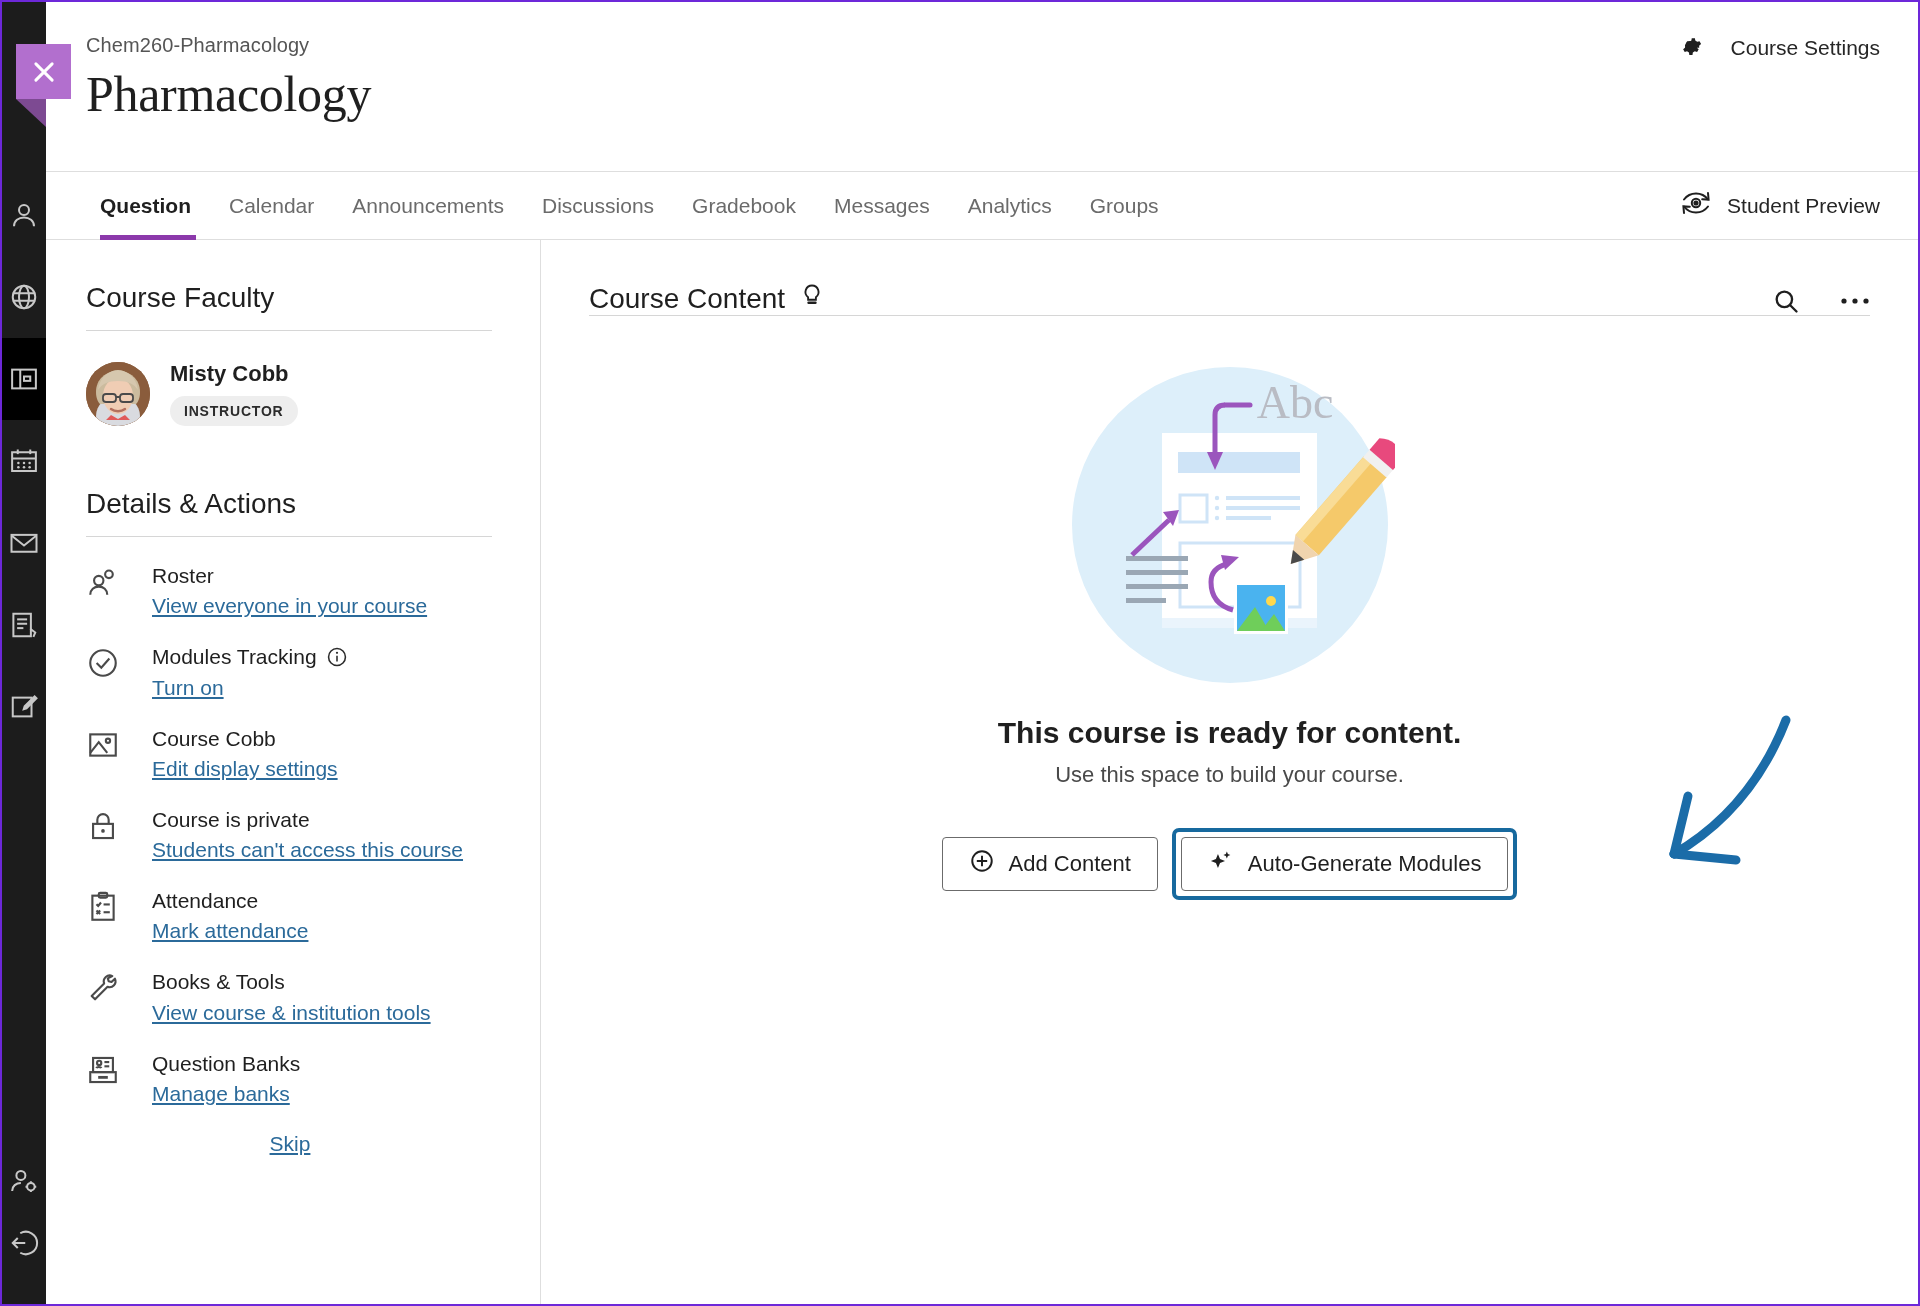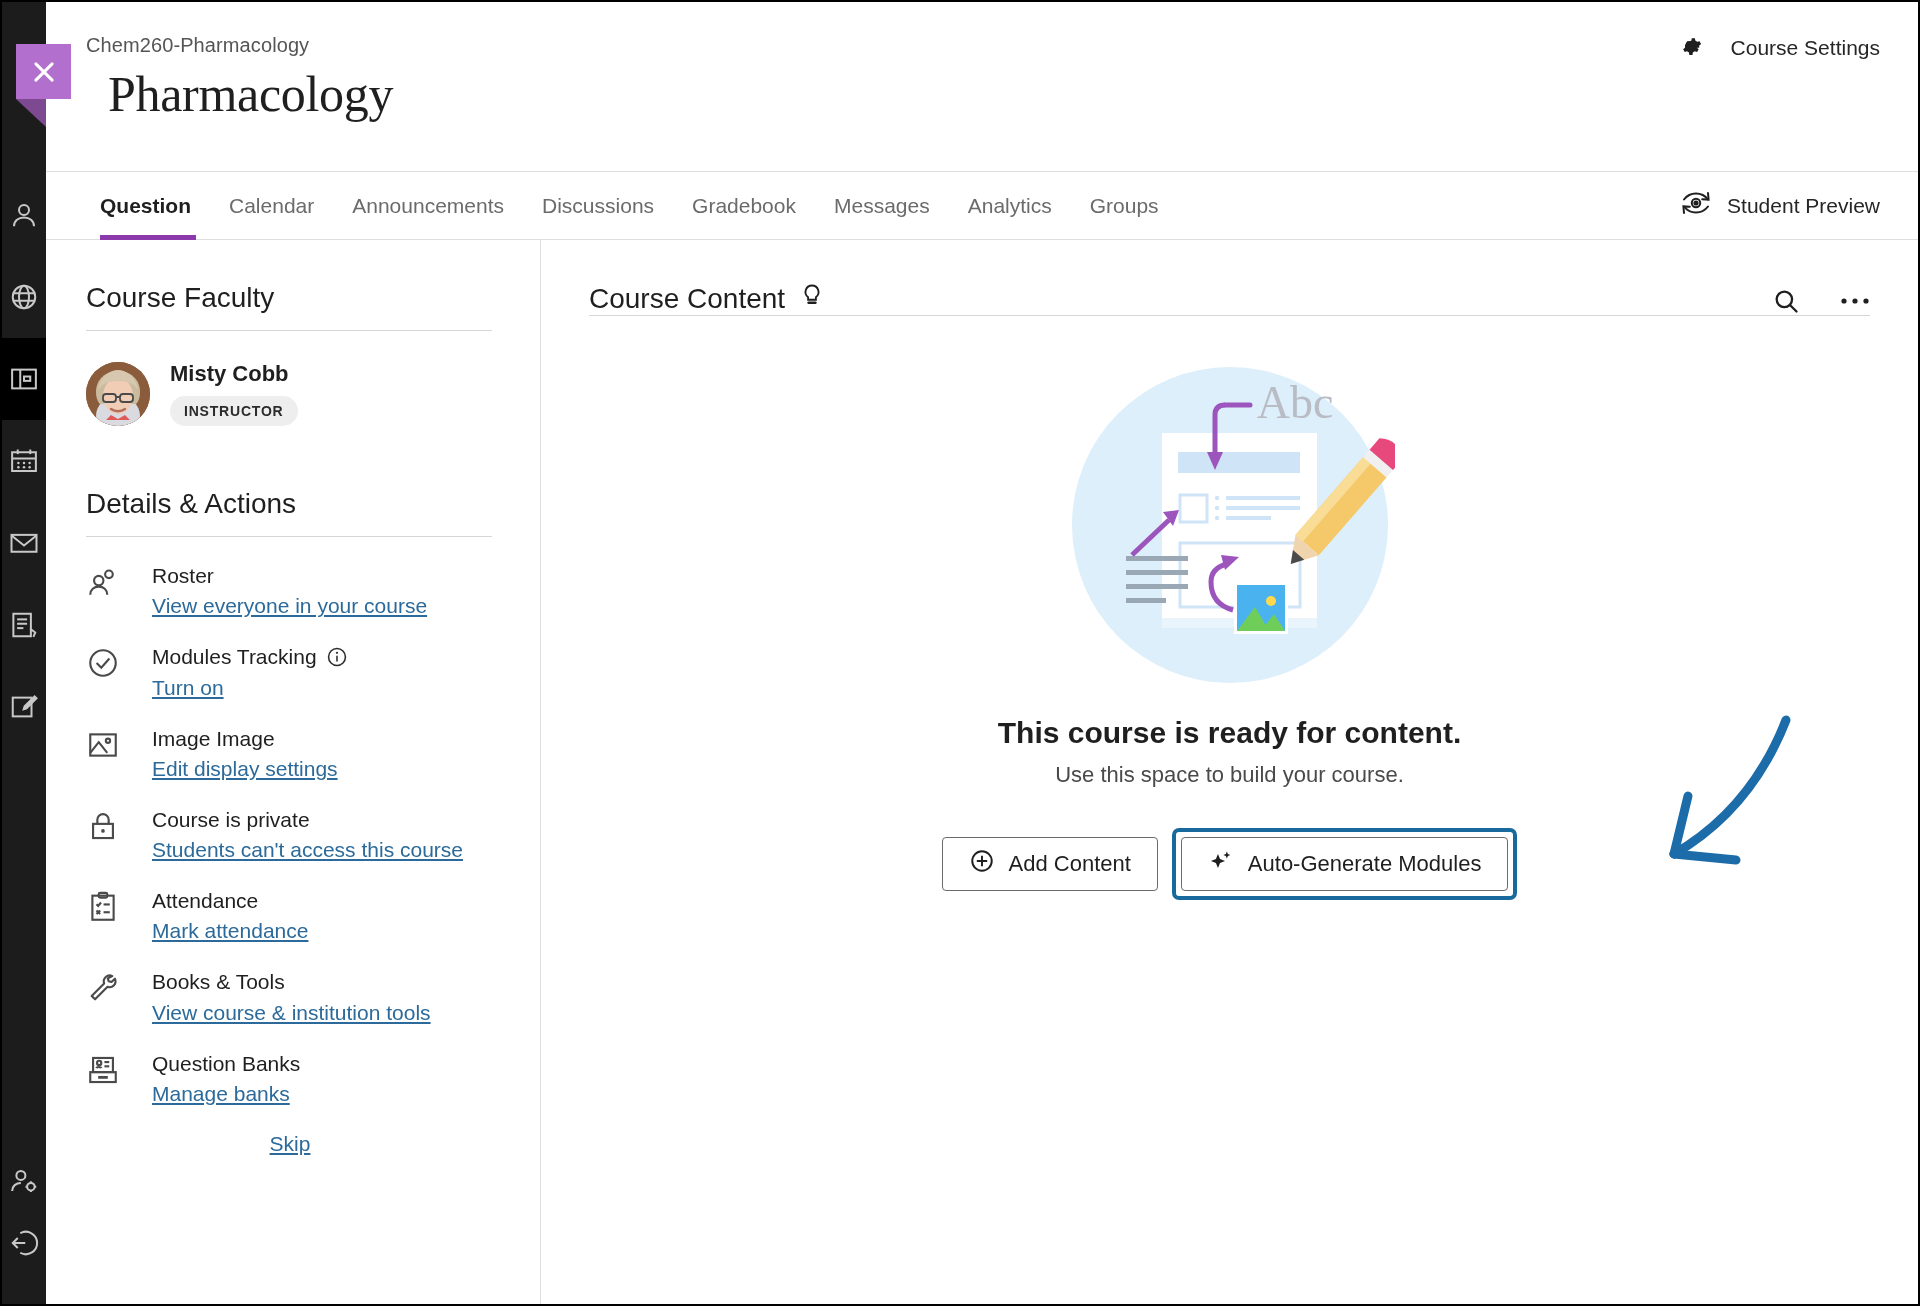--- a/index.html
+++ b/index.html
@@ -7,21 +7,21 @@
   html, body {
     width: 1920px; height: 1306px;
     font-family: "Liberation Sans", sans-serif;
     background: #ffffff;
     overflow: hidden;
   }
   .screen {
     position: relative;
     width: 1920px; height: 1306px;
     background: #fef9c3;
-    border: 2px solid #000000;
+    border: 2px solid #6d28d9;
     display: flex;
   }
 
   
   .rail {
     width: 44px; flex: 0 0 44px;
     background: #1c1c1c;
     position: relative;
     display: flex; flex-direction: column;
     align-items: center;
@@ -75,21 +75,20 @@
   .breadcrumb {
     font-size: 20px; color: #555555;
     letter-spacing: 0.1px;
   }
   .page-title {
     font-family: "Liberation Serif", serif;
     font-size: 50px; font-weight: 400;
     color: #1f1f1f;
     margin-top: 8px;
     letter-spacing: -0.3px;
-    margin-left: 22px;
   }
   .course-settings {
     position: absolute;
     right: 38px; top: 30px;
     display: flex; align-items: center; gap: 28px;
     font-size: 21px; color: #262626;
     cursor: pointer;
   }
 
   
@@ -503,21 +502,21 @@
 
           <div class="da-item">
             <span class="da-icon">
               <svg width="34" height="34" viewBox="0 0 24 24" fill="none" stroke="currentColor" stroke-width="1.5">
                 <rect x="3" y="4.5" width="18" height="15"></rect>
                 <circle cx="15.5" cy="9" r="1.5"></circle>
                 <polyline points="3,17.5 9,10 15,17.5"></polyline>
               </svg>
             </span>
             <div>
-              <div class="da-label">Image Image</div>
+              <div class="da-label">Course Cobb</div>
               <a class="da-link">Edit display settings</a>
             </div>
           </div>
 
           <div class="da-item">
             <span class="da-icon">
               <svg width="34" height="34" viewBox="0 0 24 24" fill="none" stroke="currentColor" stroke-width="1.5">
                 <rect x="5" y="10.5" width="14" height="10"></rect>
                 <path d="M8 10.5V7.6a4 4 0 0 1 8 0v2.9"></path>
                 <circle cx="12" cy="15.5" r="1.3" fill="currentColor" stroke="none"></circle>

